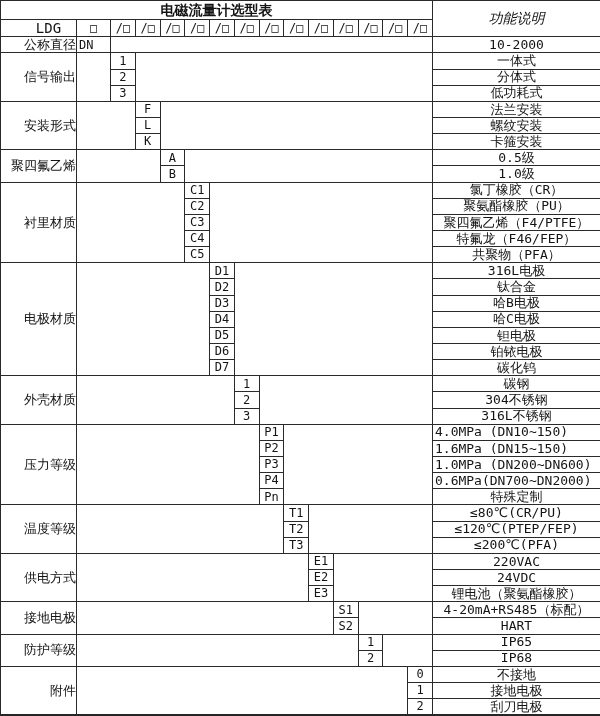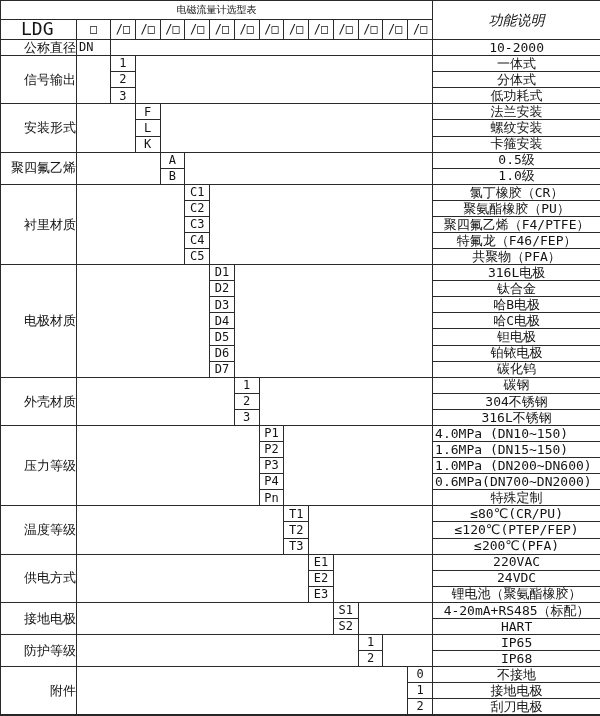--- a/index.html
+++ b/index.html
@@ -19,23 +19,23 @@
     text-align:center;
     vertical-align:middle;
     font-size:13px;
     line-height:1.05;
     overflow:hidden;
     white-space:nowrap;
   }
   tr{height:16px;}
   .title-row{height:19px;}
   .model-row{height:17px;}
-  .title-cell{font-size:10px;}
+  .title-cell{font-size:14px;font-weight:bold;}
   .func-header{font-size:14px;font-style:italic;}
-  .prefix-cell{text-align:left;padding-left:20px;font-size:18px;}
+  .prefix-cell{text-align:center;padding-left:20px;font-size:14px;}
   .box-cell{font-size:12px;}
   .cat-label{font-size:13px;text-align:right;}
   .code-cell{font-size:12px;}
   .desc-cell{font-size:13px;}
   .left{text-align:left;padding-left:2px;margin-left:20px;}
 </style>
 </head>
 <body>
 
 <div class="wrap">

